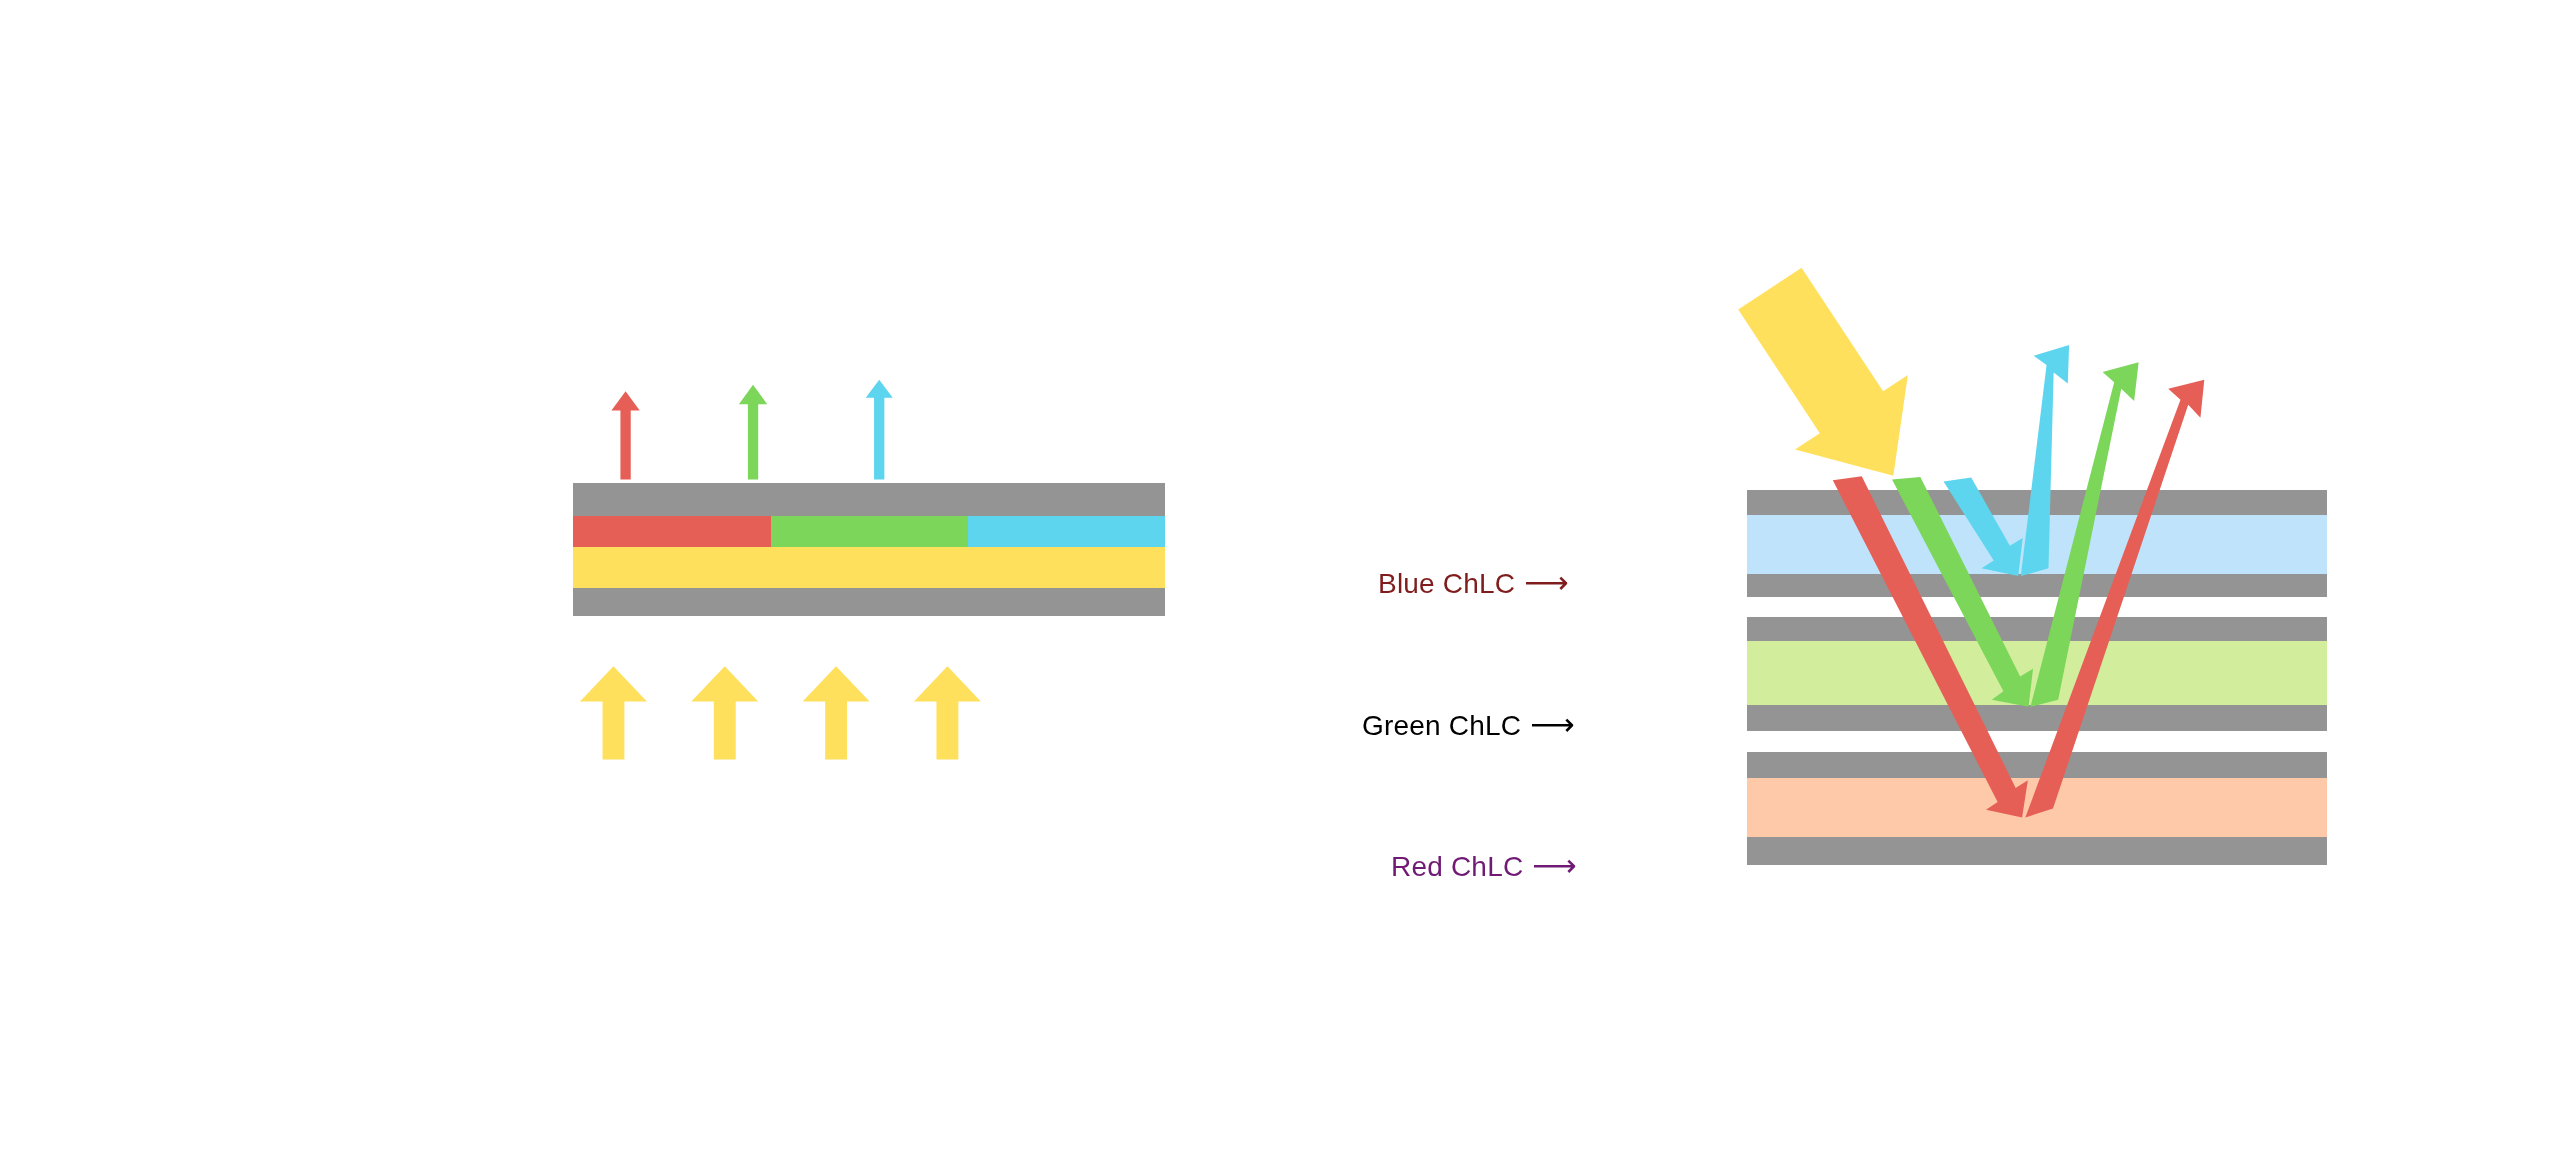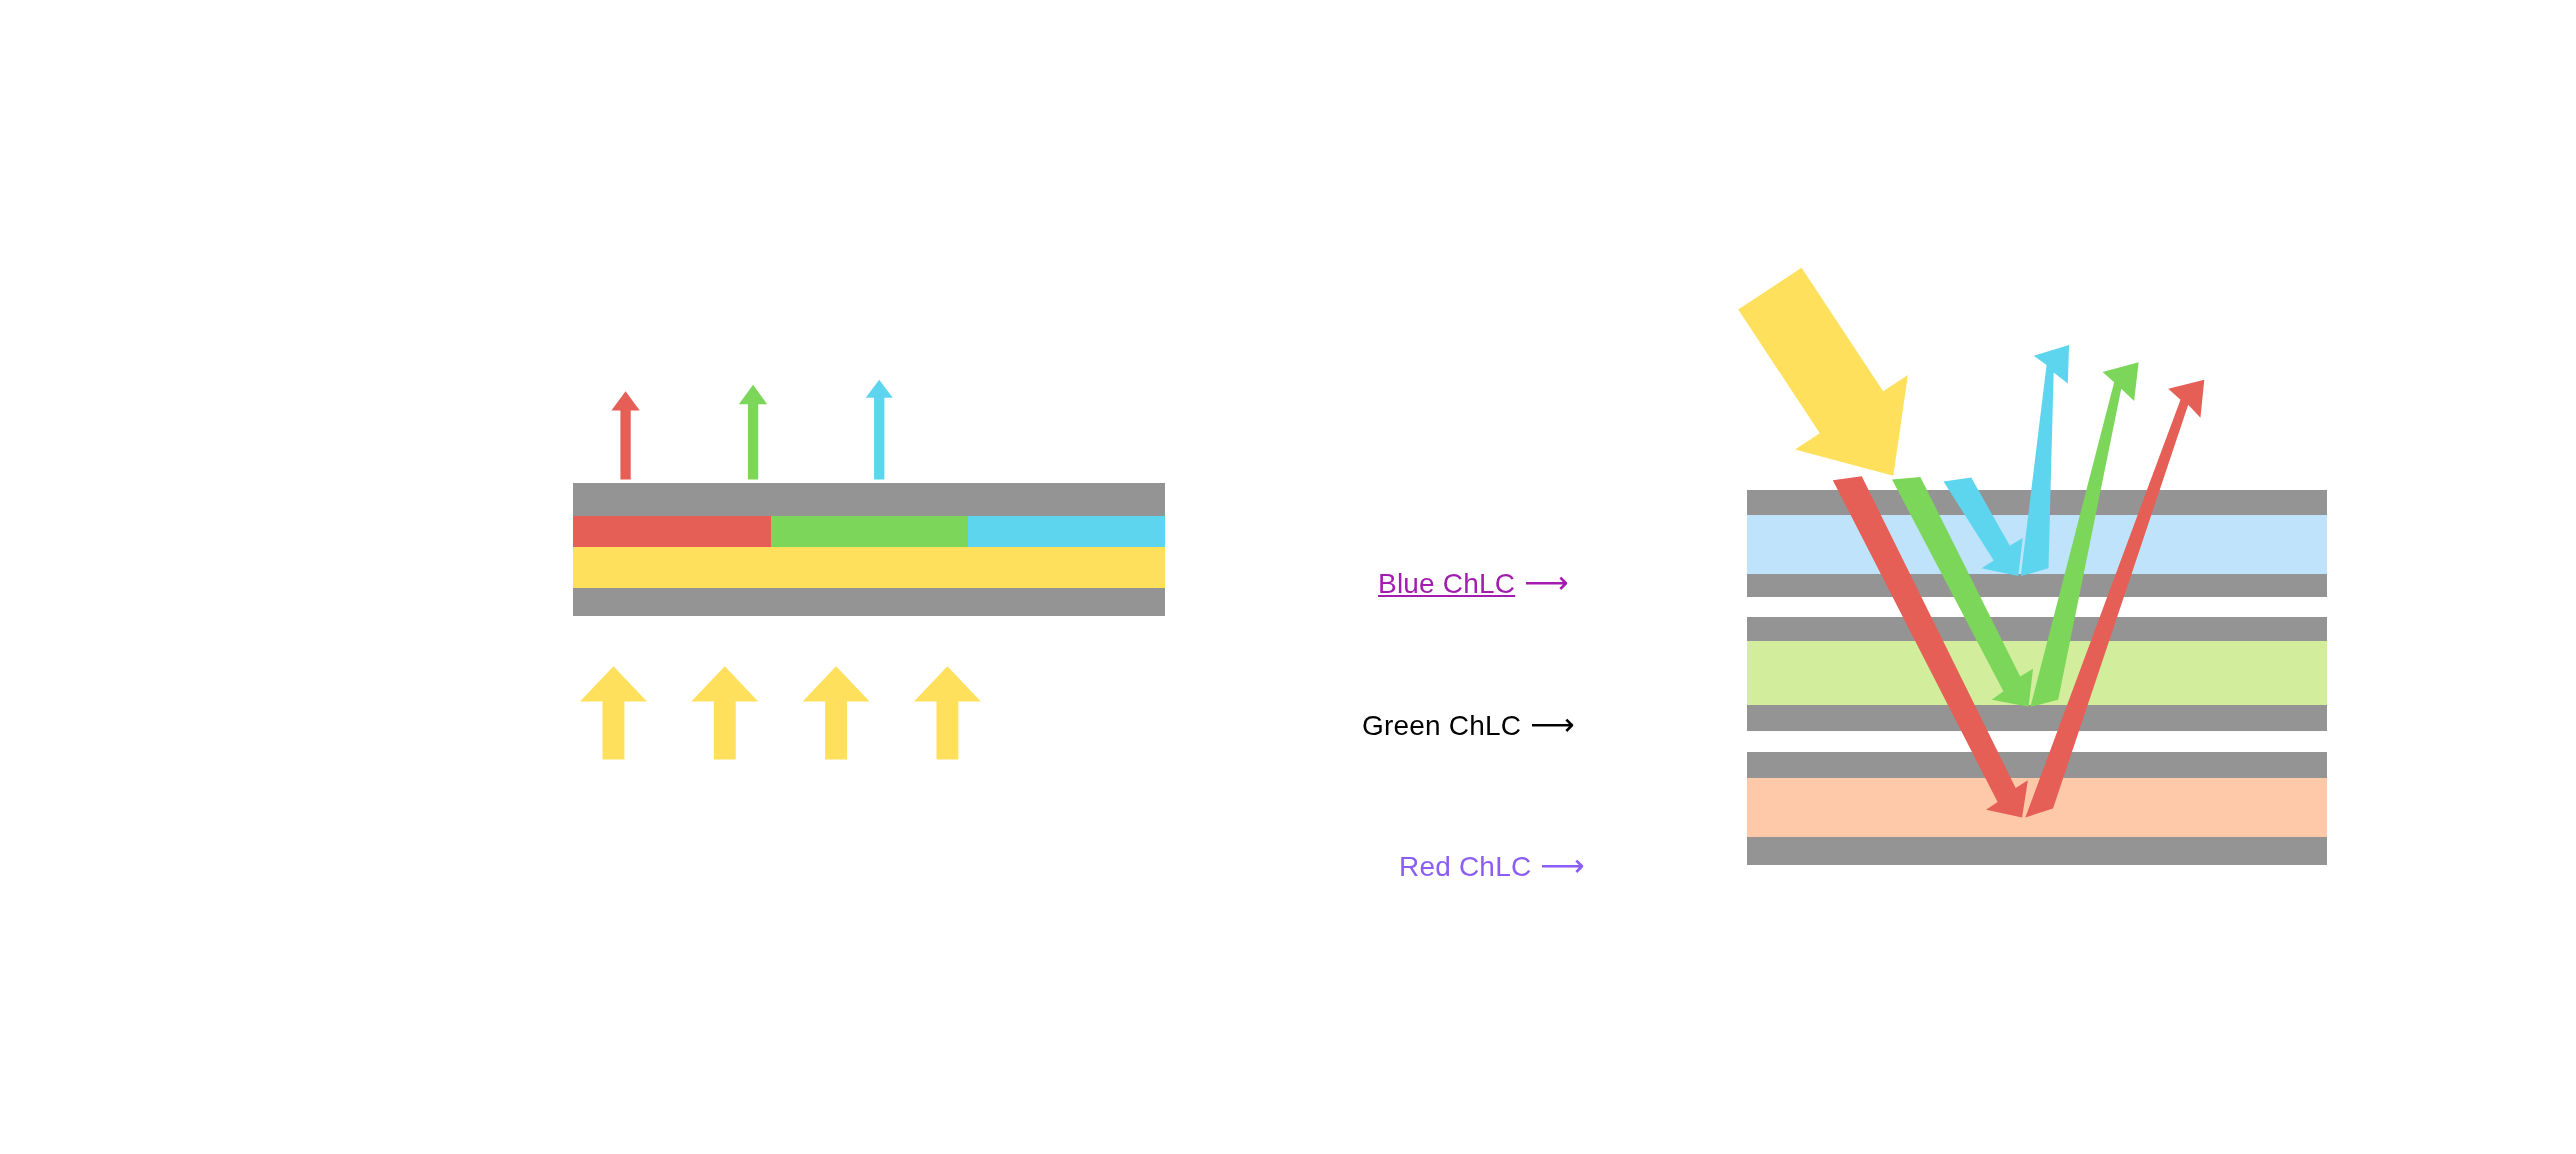--- a/index.html
+++ b/index.html
@@ -143,27 +143,27 @@
         </g>
         <g>
           <path d="M 574 150 L 574 60 L 539 60 L 591 5 L 643 60 L 608 60 L 608 150 Z" fill="#FFE05C"></path>
         </g>
       </svg>
     </div>
   </div>
 
   <div class="panel" id="panel-reflection">
 
-    <div class="rlabel" id="label-blue" style="color: #a21caf; text-decoration: underline;">
+    <div class="rlabel" id="label-blue" style="color: #7f1d1d;">
       <span>Blue ChLC</span><span class="arrow-glyph">⟶</span>
     </div>
     <div class="rlabel" id="label-green" style="color: #000000;">
       <span>Green ChLC</span><span class="arrow-glyph">⟶</span>
     </div>
-    <div class="rlabel" id="label-red" style="color: #8b5cf6; margin-left: 8px;">
+    <div class="rlabel" id="label-red" style="color: #701a75;">
       <span>Red ChLC</span><span class="arrow-glyph">⟶</span>
     </div>
 
     <div class="stack-right">
       <div class="band" style="height:24.5px;background:#949494;"></div>
       <div class="band" style="height:59px;background:#BEE3FB;"></div>
       <div class="band" style="height:23px;background:#949494;"></div>
       <div class="band" style="height:20px;background:#ffffff;"></div>
       <div class="band" style="height:24px;background:#949494;"></div>
       <div class="band" style="height:64px;background:#D2ED9B;"></div>

